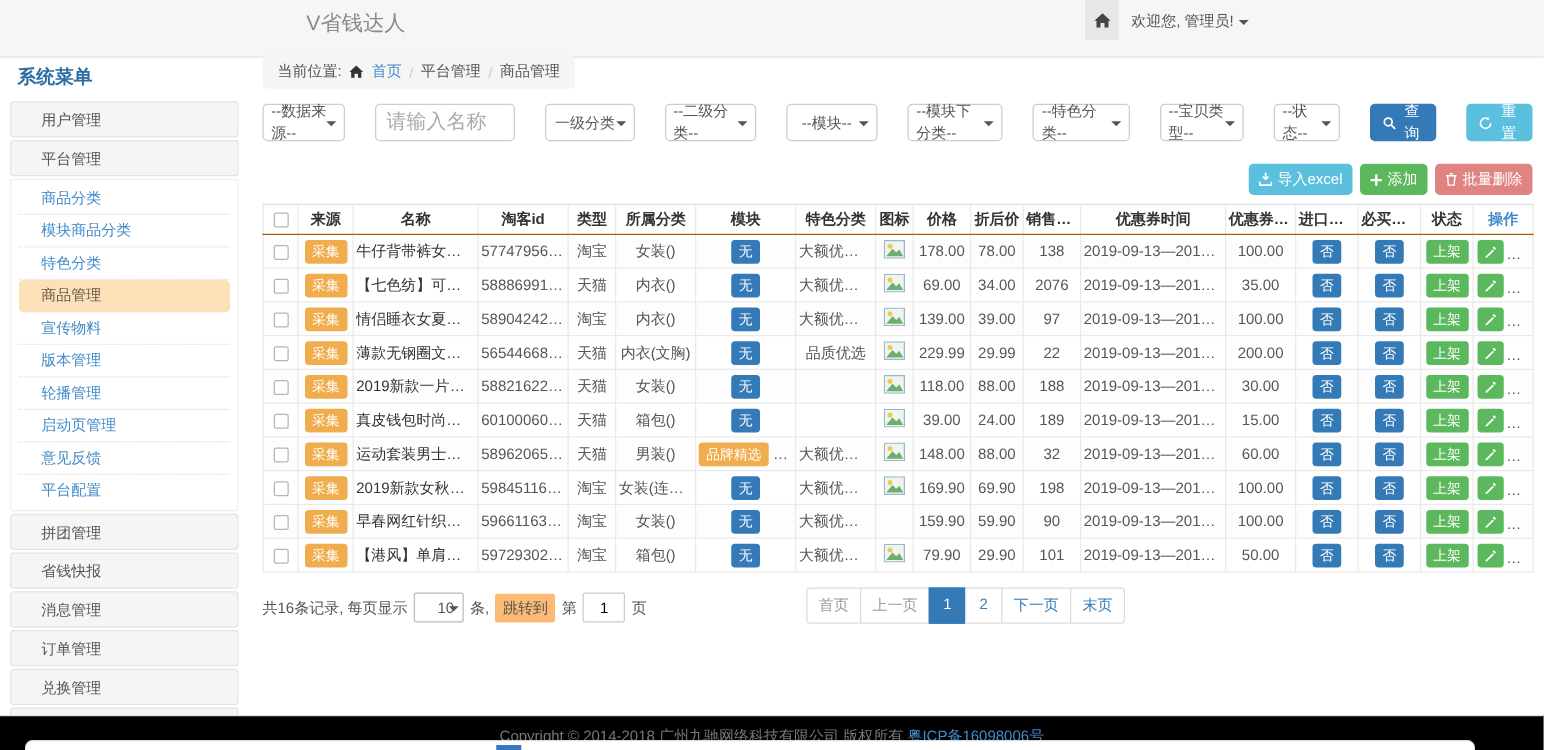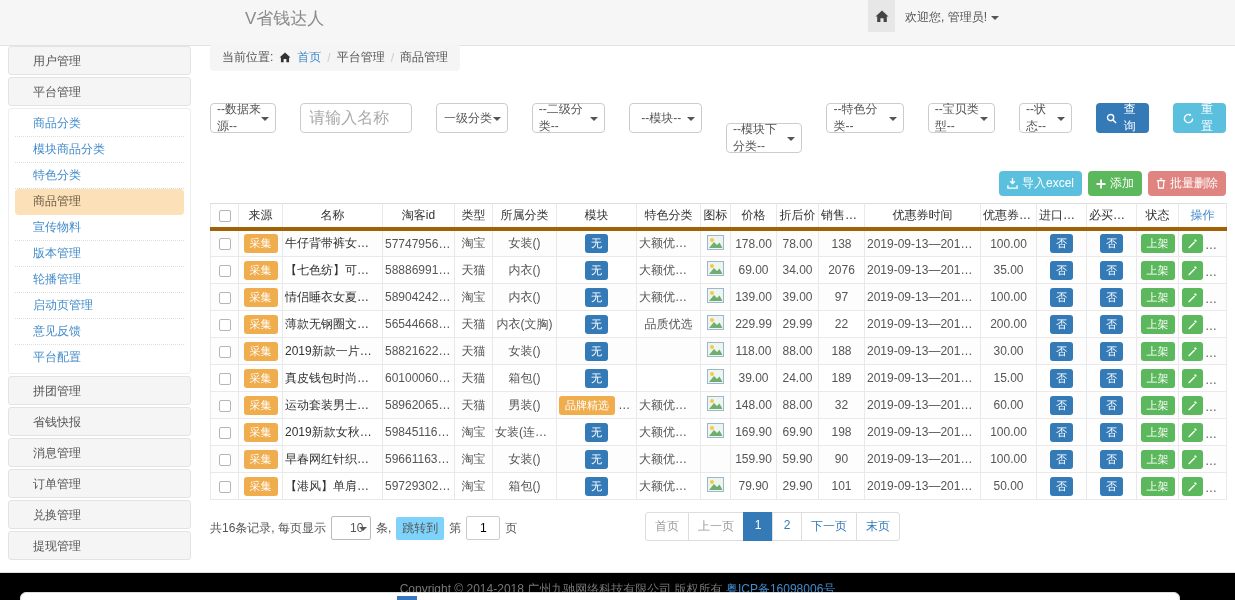--- a/index.html
+++ b/index.html
@@ -49,21 +49,21 @@
   .btn-success { background:#5cb85c; }
   .btn-danger-soft { background:#e08481; }
 
   .toolbar { display:flex; justify-content:flex-end; gap:6px; margin-top:18px; }
   .toolbar .btn { height:25px; padding:0 8px; }
 
   
   table { width:1016px; border-collapse:collapse; table-layout:fixed; margin-top:7px; }
   th,td { border:1px solid #e9e9e9; text-align:center; padding:3px 2px; overflow:hidden;
     white-space:nowrap; text-overflow:ellipsis; }
-  thead th { border-top:1px solid #ddd; border-bottom:4px solid #a16207; font-weight:normal;
+  thead th { border-top:1px solid #ddd; border-bottom:1px solid #a16207; font-weight:bold;
     color:#333; height:24px; background:#fff; }
   tbody td { height:27px; color:#555; }
   tbody tr:nth-child(odd) td { background:#fdfdfd; }
   .th-ops { color:#428bca; }
   .cb { display:inline-block; width:12px; height:12px; border:1px solid #b5b5b5;
     border-radius:2px; background:#fff; vertical-align:middle; cursor:pointer; }
   .badge { display:inline-block; padding:2px 6px; border-radius:3px; color:#fff; font-size:11px; cursor:pointer; }
   .bg-orange { background:#f0ad4e; }
   .bg-blue { background:#337ab7; }
   .bg-green { background:#5cb85c; }
@@ -71,21 +71,21 @@
     border-radius:3px; margin:0 1px; cursor:pointer; }
   .name-cell { color:#333; }
 
   
   .pag-row { position:relative; height:30px; margin-top:12px; }
   .pag-left { position:absolute; left:0; top:4px; display:flex; align-items:center; gap:5px; color:#555; }
   .mini-select { position:relative; width:40px; height:24px; border:1px solid #bbb; border-radius:2px;
     background:#fff; display:flex; align-items:center; padding-left:18px; cursor:pointer; }
   .mini-select .arr { position:absolute; right:3px; top:10px; width:0; height:0;
     border:4px solid transparent; border-top-color:#555; }
-  .jump-label { background:#7dd3fc; border-radius:2px; padding:3px 6px; color:#555; cursor:pointer;text-align:right; }
+  .jump-label { background:#fdba74; border-radius:2px; padding:3px 6px; color:#555; cursor:pointer;text-align:right; }
   .page-input { width:34px; height:24px; border:1px solid #ccc; border-radius:2px; text-align:center; font-size:12px; }
   .pager { position:absolute; left:435px; top:0; display:flex; }
   .pager .pg { min-width:30px; padding:5px 9px; border:1px solid #ddd; margin-left:-1px;
     color:#337ab7; background:#fff; text-align:center; cursor:pointer; }
   .pager .pg:first-child { margin-left:0; border-radius:3px 0 0 3px; }
   .pager .pg:last-child { border-radius:0 3px 3px 0; }
   .pager .pg.active { background:#337ab7; border-color:#337ab7; color:#fff; }
   .pager .pg.disabled { color:#9a9a9a; cursor:default; }
 
   
@@ -111,20 +111,21 @@
             <path d="M7 0.5 13.5 6.5 H11.8 V12 H8.6 V8.3 H5.4 V12 H2.2 V6.5 H0.5 Z" fill="#444"></path>
           </svg>
       </span>
     </div>
     <div class="welcome">
       <span>欢迎您, 管理员!</span><span class="caret-dn"></span>
     </div>
   </div>
 
   <div class="sidebar">
+    <div class="side-title">系统菜单</div>
     <div id="side-menu">
         <div class="side-group">用户管理</div>
         <div class="side-group">平台管理</div>
         <div class="side-sub">
           <div class="side-sub-item">商品分类</div>
           <div class="side-sub-item">模块商品分类</div>
           <div class="side-sub-item">特色分类</div>
           <div class="side-sub-item active">商品管理</div>
           <div class="side-sub-item">宣传物料</div>
           <div class="side-sub-item">版本管理</div>
@@ -169,21 +170,21 @@
           <span class="arr"></span>
         </div>
         <div class="sel" style="width: 82px;">
           <span>--二级分类--</span>
           <span class="arr"></span>
         </div>
         <div class="sel" style="width: 82px;">
           <span>--模块--</span>
           <span class="arr"></span>
         </div>
-        <div class="sel" style="width: 86px; margin-top: 40px;">
+        <div class="sel" style="width: 86px;">
           <span>--模块下分类--</span>
           <span class="arr"></span>
         </div>
         <div class="sel" style="width: 87px;">
           <span>--特色分类--</span>
           <span class="arr"></span>
         </div>
         <div class="sel" style="width: 75px;">
           <span>--宝贝类型--</span>
           <span class="arr"></span>

